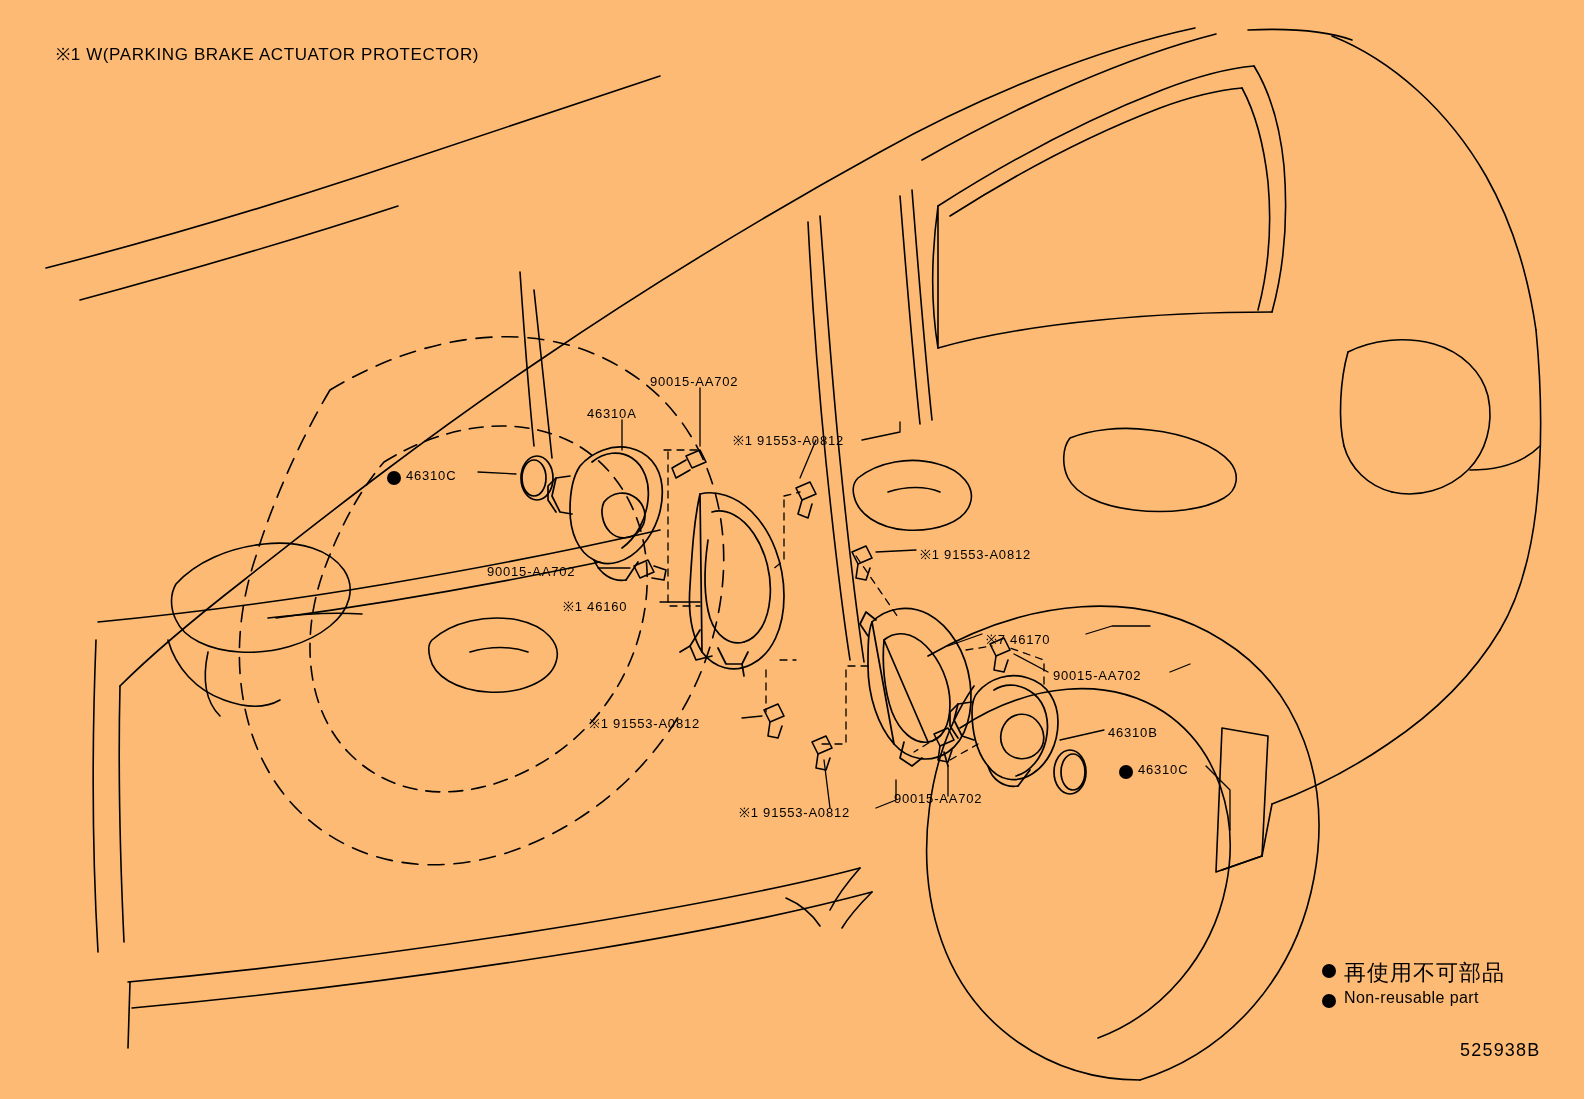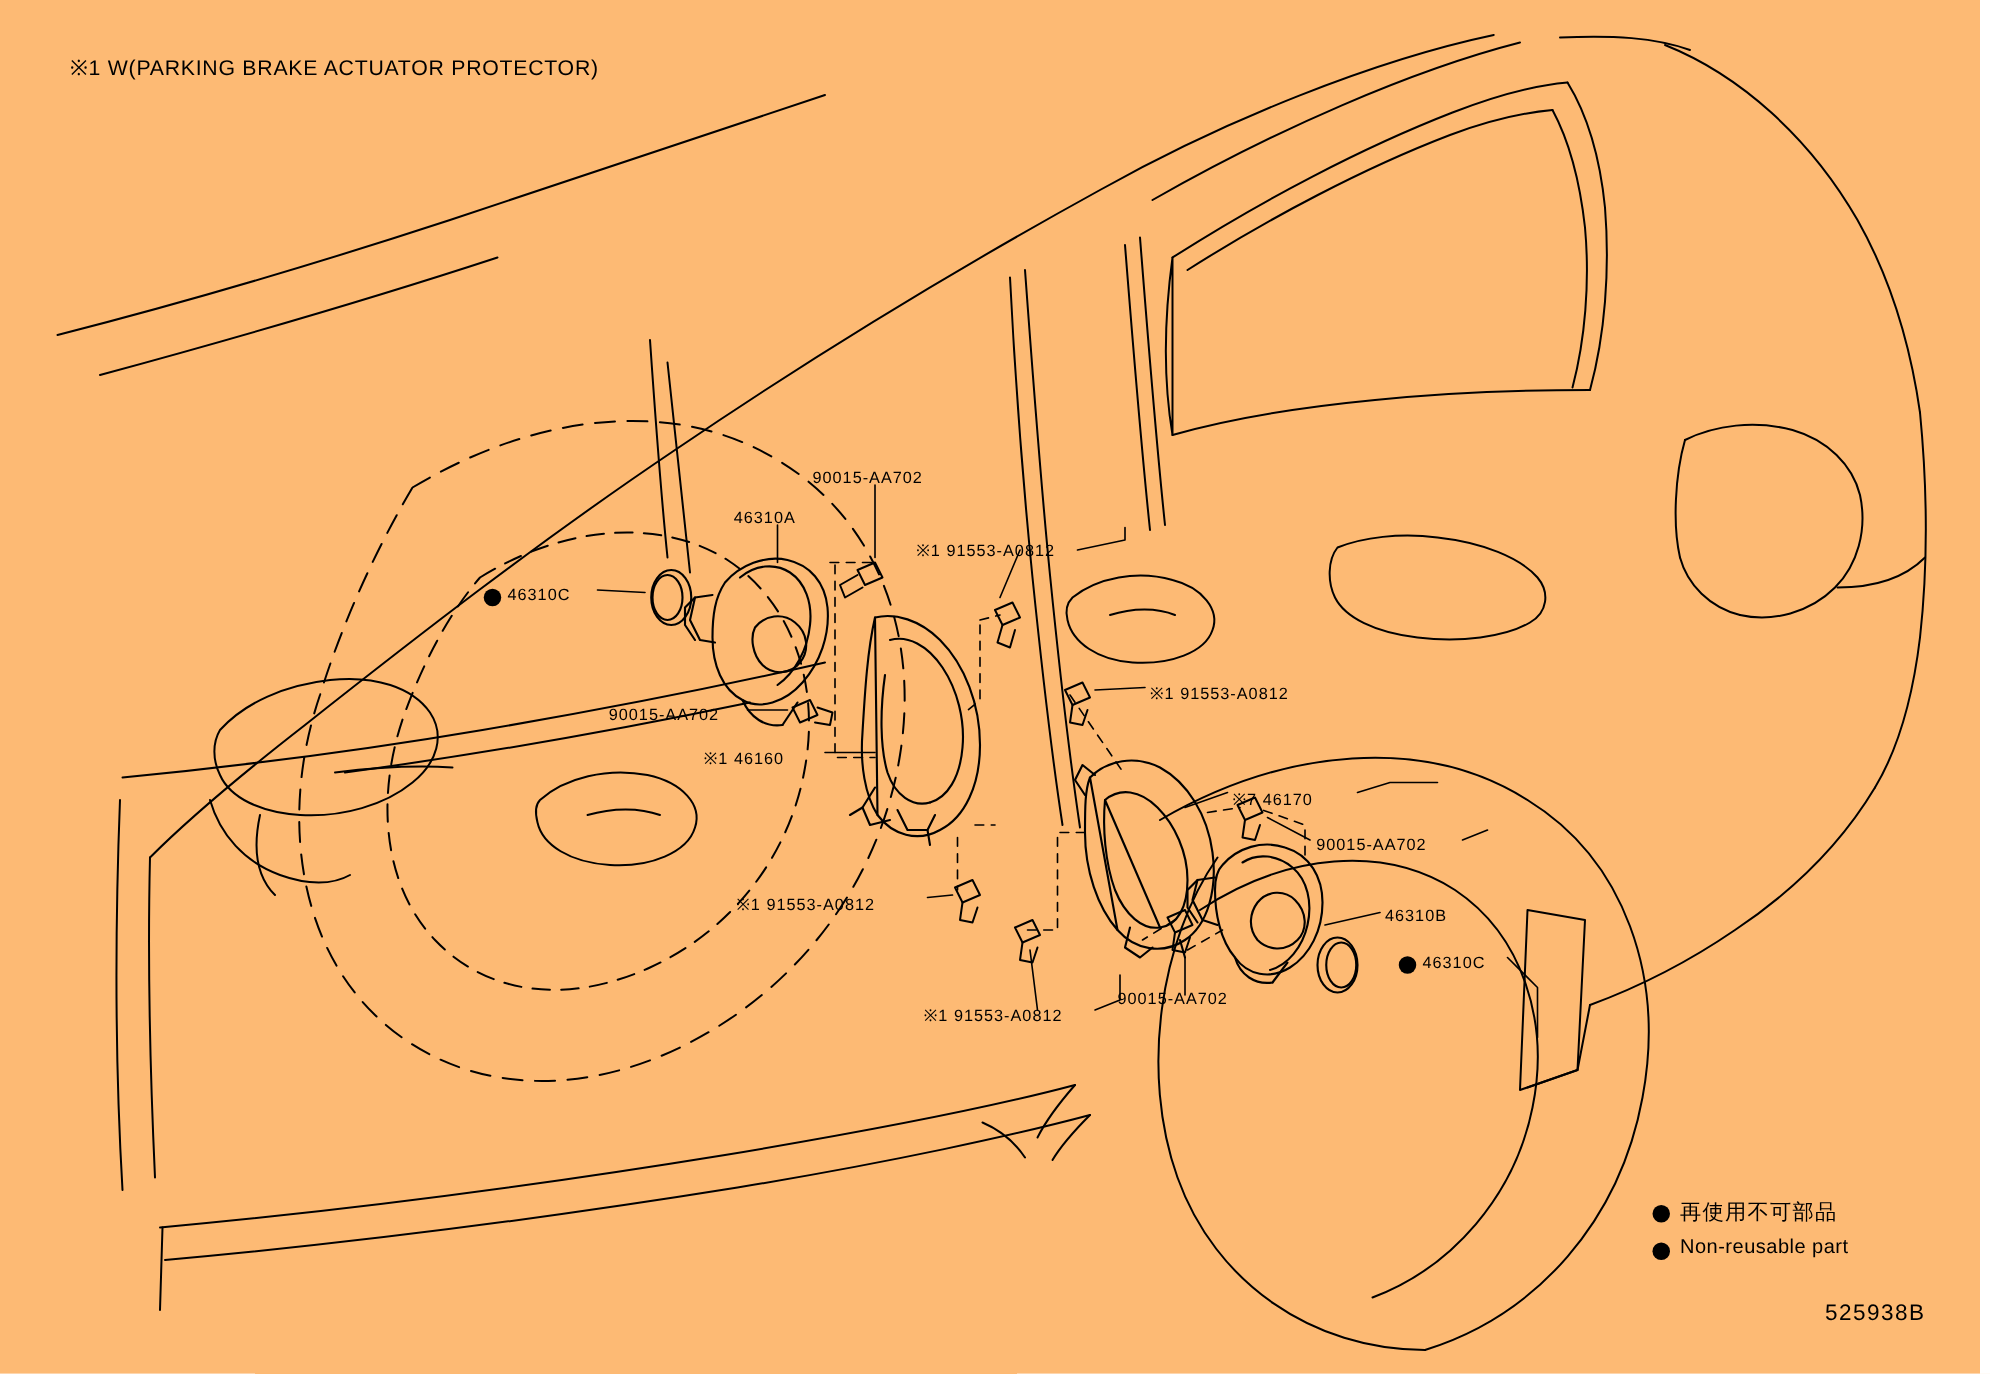--- a/index.html
+++ b/index.html
@@ -32,21 +32,21 @@
   }
   .lbl-note {
     font-size: 17px;
     letter-spacing: 0.6px;
   }
   .lbl-part {
     font-size: 13px;
     letter-spacing: 0.8px;
   }
   .lbl-legend-jp {
-    font-size: 17px;
+    font-size: 22px;
     letter-spacing: 1px;
   }
   .lbl-legend-en {
     font-size: 16px;
     letter-spacing: 0.4px;
   }
   .lbl-code {
     font-size: 18px;
     letter-spacing: 1.2px;
   }

